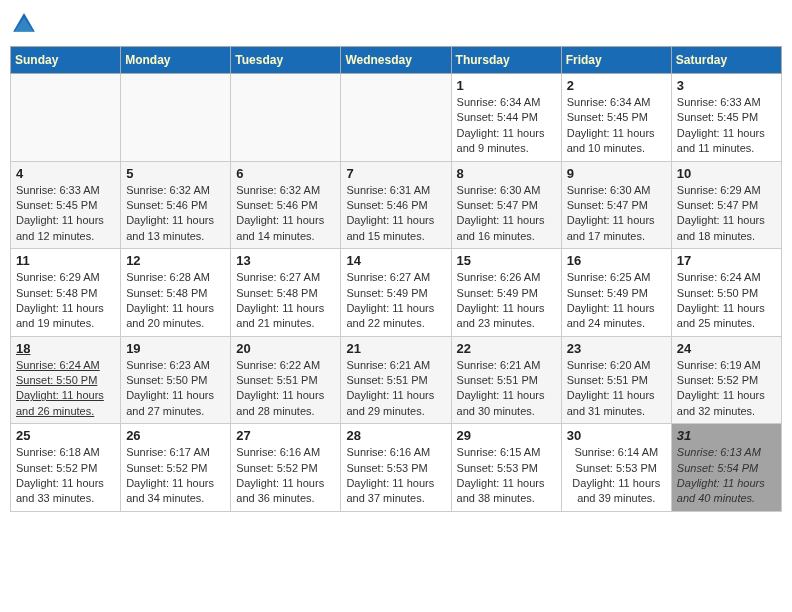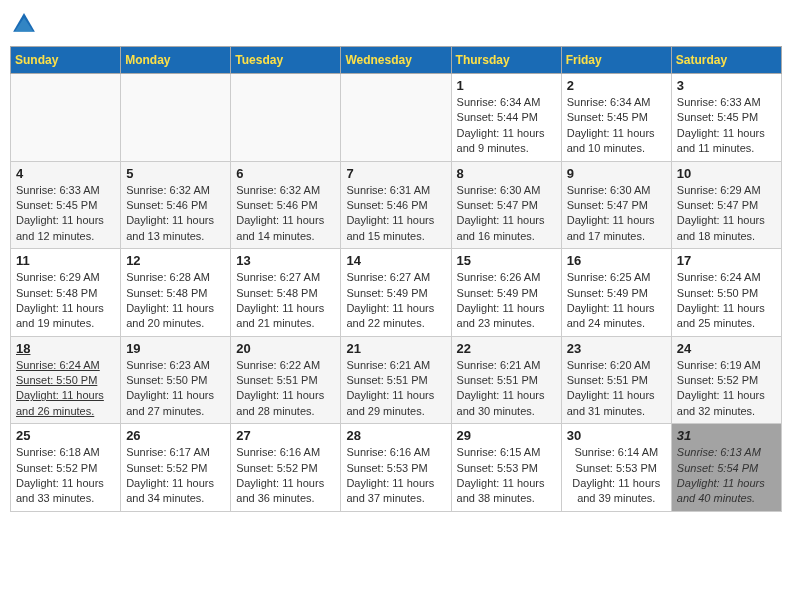--- a/index.html
+++ b/index.html
@@ -53,21 +53,21 @@
       font-size: 16px;
       color: #333;
     }
     .calendar {
       width: 100%;
       border-collapse: collapse;
       border: 1px solid #ccc;
     }
     .calendar th {
       background-color: #1a6bb5;
-      color: #fde047;
+      color: #fef9c3;
       font-size: 12px;
       font-weight: bold;
       padding: 6px 4px;
       text-align: left;
       border: 1px solid #aaa;
     }
     .calendar td {
       border: 1px solid #ccc;
       vertical-align: top;
       padding: 4px 5px;

